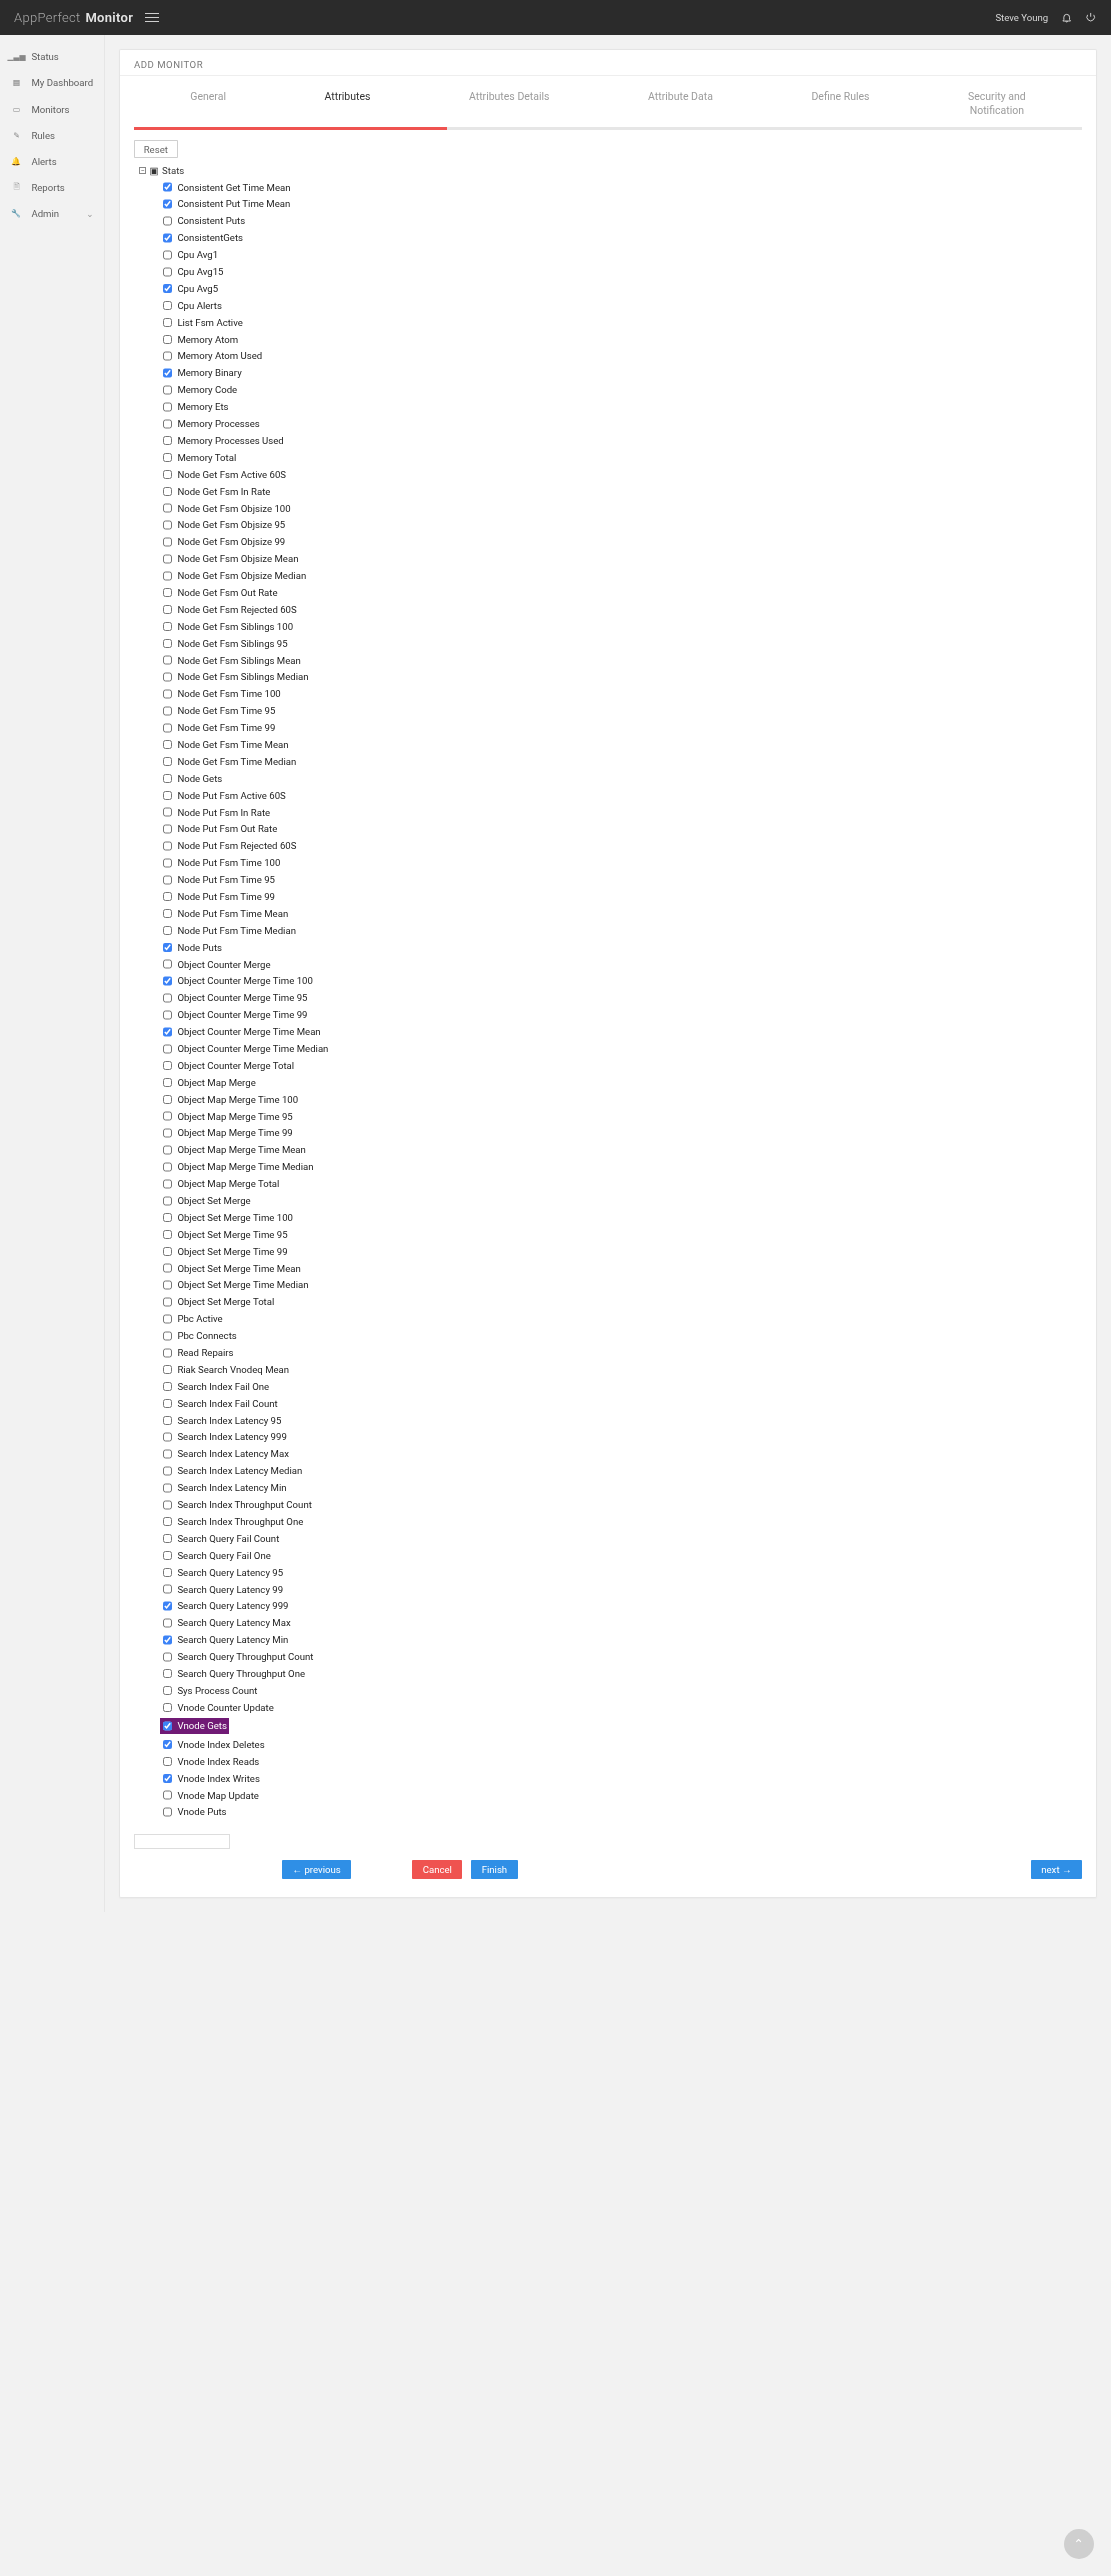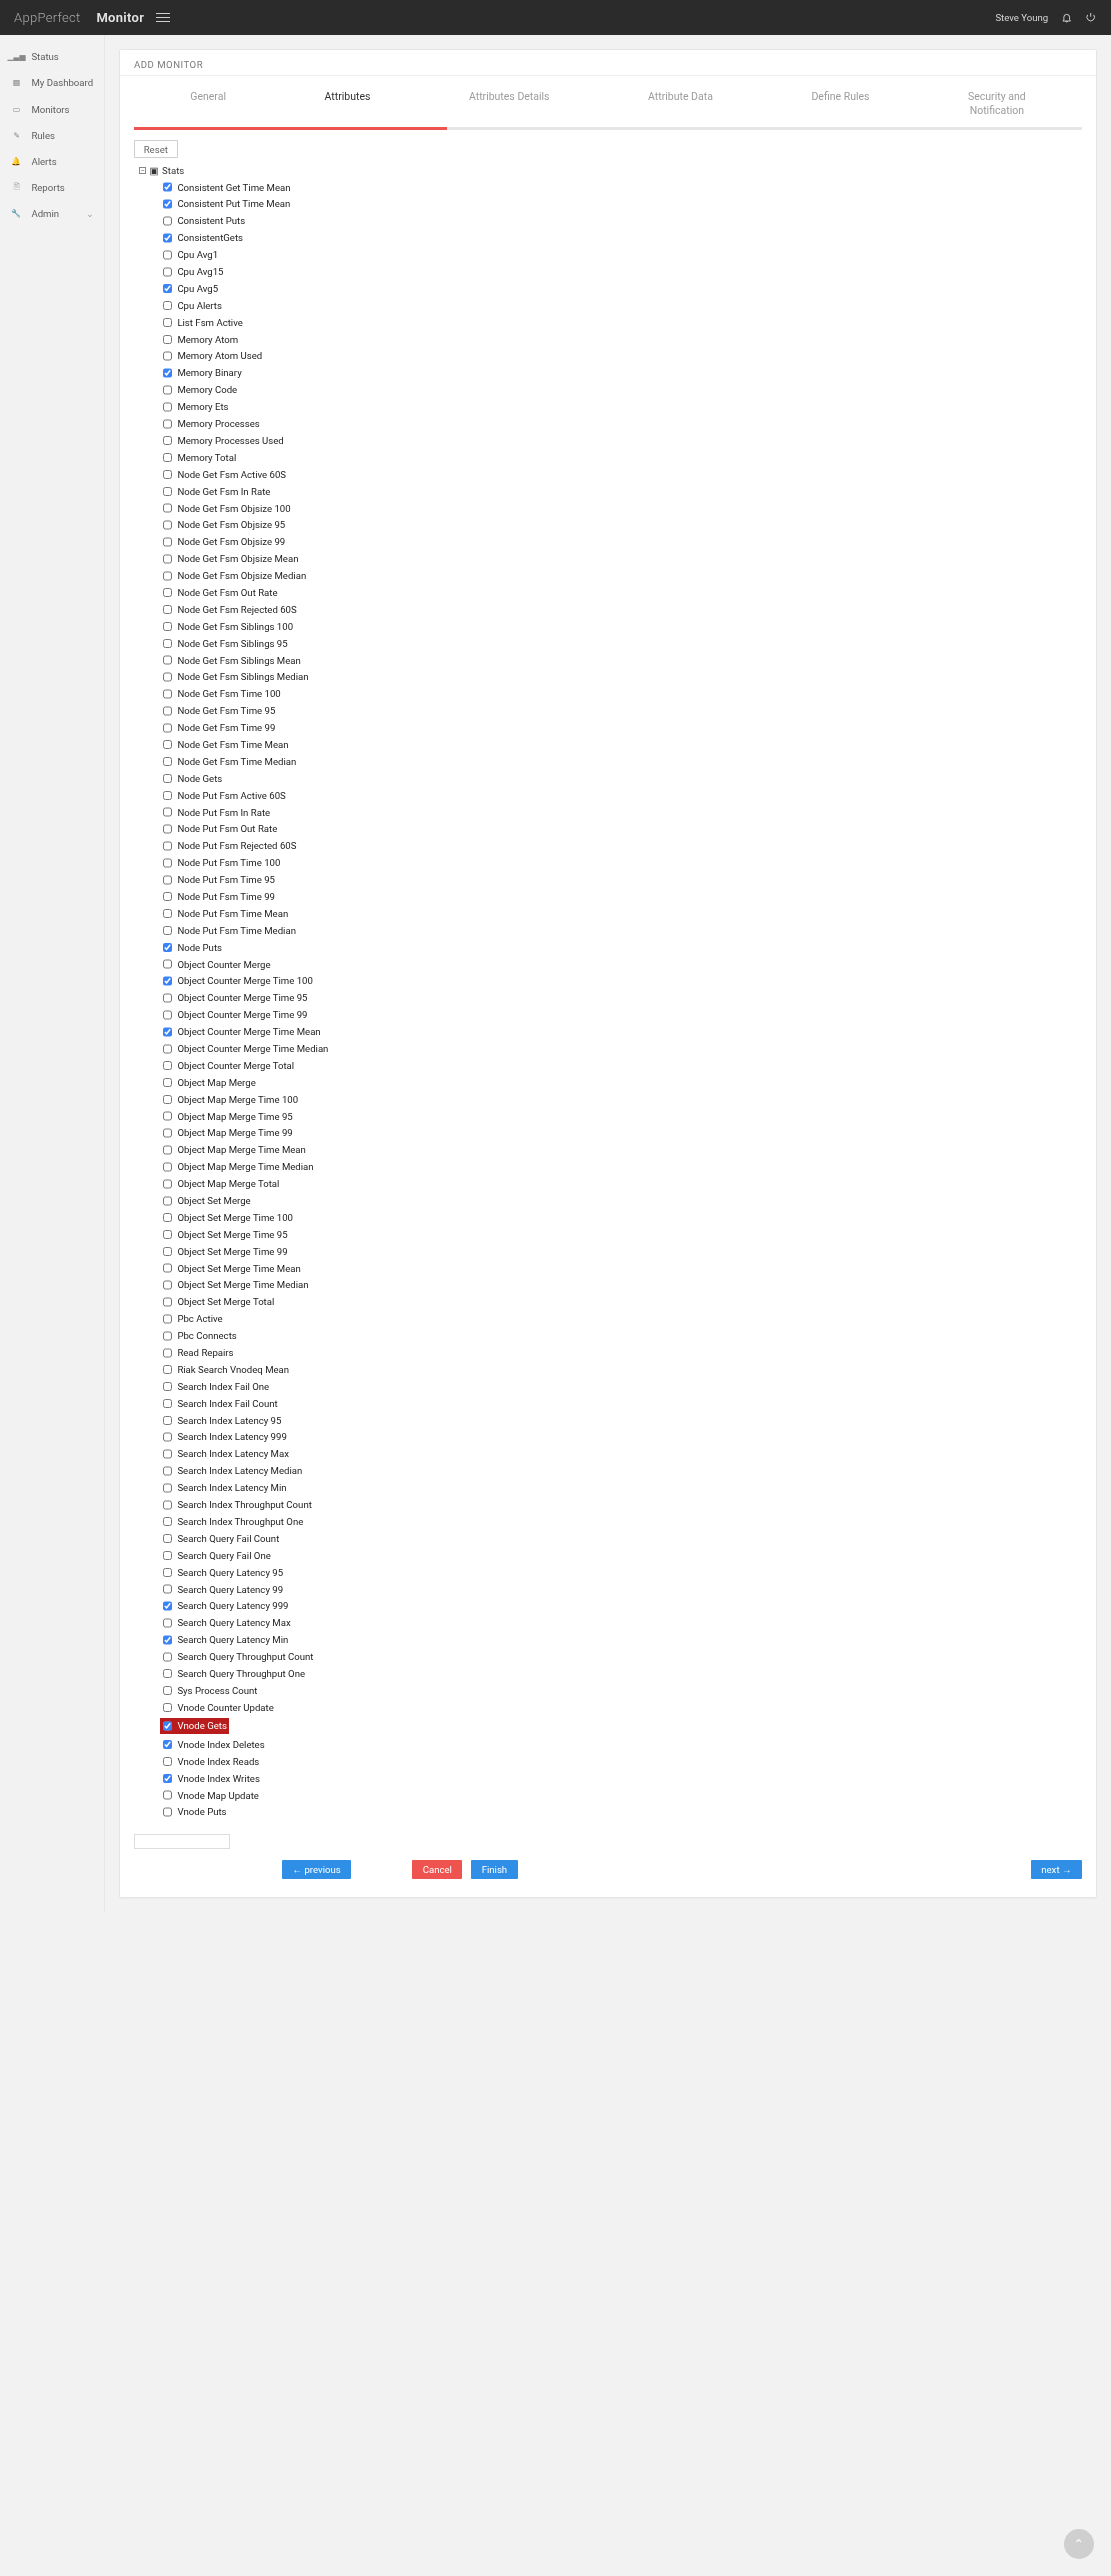--- a/index.html
+++ b/index.html
@@ -1,20 +1,20 @@
 <!DOCTYPE html>
 <html style="font-size:14px"><head>
 <meta charset="utf-8">
 <style>
 *{margin:0;padding:0;box-sizing:border-box;font-family:-apple-system,BlinkMacSystemFont,"Segoe UI",Roboto,Arial,sans-serif}
 body{background:#f2f2f2;font-size:10.5px;color:#111}
 .topbar{background:#2b2b2b;height:35px;display:flex;align-items:center;padding:0 14px;color:#cfcfcf}
 .brand{font-size:13px;letter-spacing:0.3px}
 .brand .light{color:#a7a7a7;font-weight:300}
-.brand .bold{color:#e4e4e4;font-weight:600;margin-left:16px}
+.brand .bold{color:#e4e4e4;font-weight:600;margin-left:5px}
 .hamburger{margin-left:12.2px;cursor:pointer;display:flex;flex-direction:column;gap:2.6px}
 .hamburger span{display:block;width:14px;height:1.3px;background:#cfcfcf}
 .topbar-right{margin-left:auto;display:flex;align-items:center;gap:12.2px;color:#d6d6d6}
 .topbar-right .user{font-size:9.6px}
 .icon{display:inline-flex;width:12.2px;height:12.2px;align-items:center;justify-content:center}
 .layout{display:flex}
 .sidebar{width:105px;background:#f2f2f2;padding-top:8.7px;border-right:0.9px solid #e6e6e6;min-height:611px}
 .side-item{display:flex;align-items:center;gap:8.7px;padding:7px 10.5px;color:#5e5e5e;font-size:9.6px;cursor:pointer}
 .side-item .chev{margin-left:auto;color:#9a9a9a;font-size:8.7px}
 .main{flex:1;padding:14px}
@@ -25,21 +25,21 @@
 .tab.active{color:#333}
 .progress{height:2.6px;background:#e6e6e6;margin:0 14px 10.5px 14px;display:flex}
 .progress .fill{background:#ef5350;height:100%}
 .reset-wrap{padding:0 14px}
 .reset{border:0.9px solid #cfcfcf;background:#fff;color:#666;font-size:9.6px;padding:2.6px 8.7px;cursor:pointer;border-radius:0.9px}
 .tree{padding:3.5px 0 7px 19px}
 .root-row{display:flex;align-items:center;gap:3.5px;font-size:9.6px;color:#333;margin:3.5px 0}
 .root-row .box{width:7px;height:7px;border:0.9px solid #888;font-size:7px;line-height:6.1px;text-align:center;color:#555}
 .leaf{display:flex;align-items:center;gap:5.2px;font-size:9.6px;color:#222;margin:1.7px 0 1.7px 21px;padding:0.9px 2.6px;line-height:1.4}
 .leaf input[type=checkbox]{width:9.6px;height:9.6px;accent-color:#3b82f6}
-.leaf.sel{background:#b91c1c;color:#fff;display:inline-flex}
+.leaf.sel{background:#701a75;color:#fff;display:inline-flex}
 .hidden-input{margin:5.2px 14px;width:96px;height:15.7px;border:0.9px solid #ddd}
 .footer-btns{display:flex;gap:0;padding:5.2px 14px 0 14px;align-items:center}
 .btn{border:none;color:#fff;font-size:9.6px;padding:4.4px 10.5px;cursor:pointer;border-radius:0.9px}
 .btn-blue{background:#2f8fe6}
 .btn-red{background:#ef5350}
 .spacer-sm{width:61px}
 .spacer-lg{flex:1}
 .scroll-top{position:fixed;right:17.5px;bottom:17.5px;width:30px;height:30px;border-radius:50%;background:#cfcfcf;color:#fff;display:flex;align-items:center;justify-content:center;cursor:pointer;font-size:12.2px}
 </style>
 </head>

